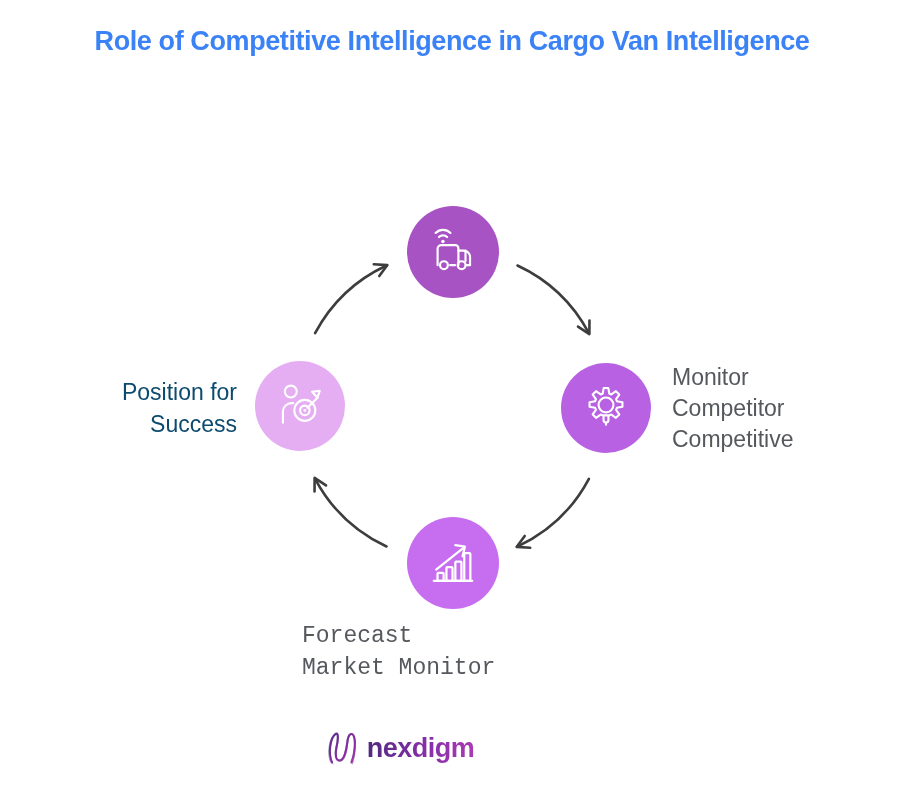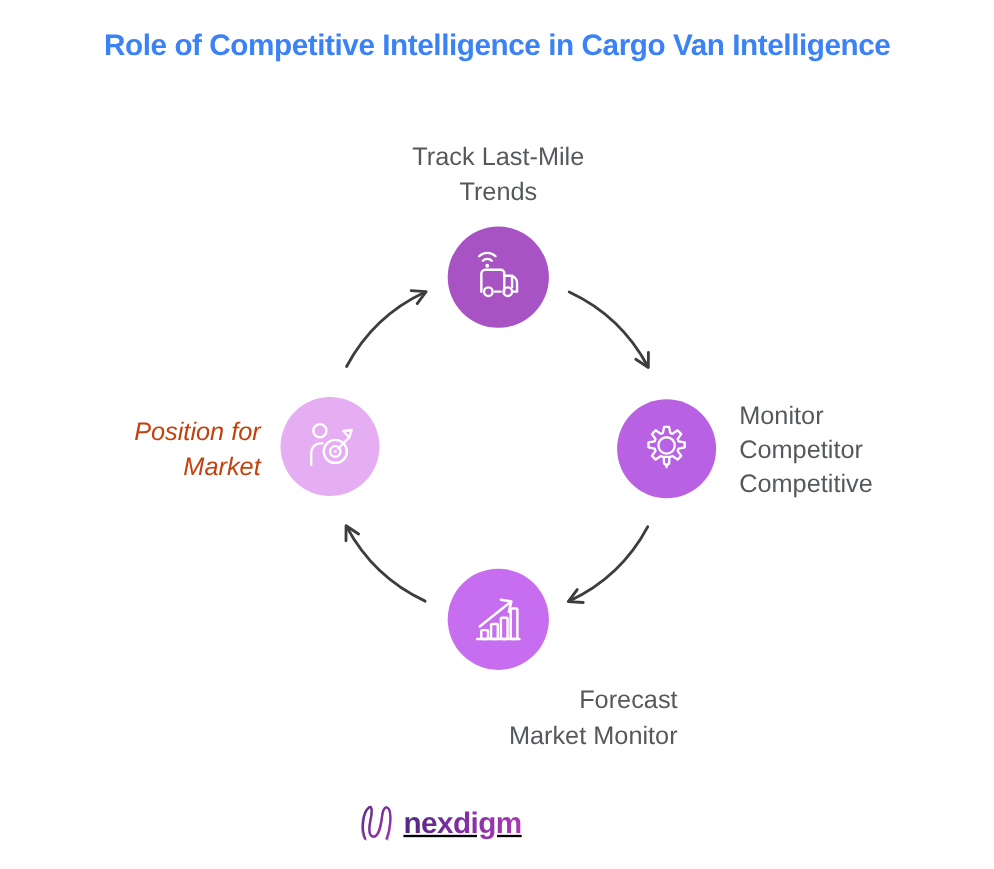--- a/index.html
+++ b/index.html
@@ -19,27 +19,27 @@
   .node-top{left:407px;top:206px;width:92px;height:92px;}
   .node-right{left:561px;top:363px;width:90px;height:90px;}
   .node-bottom{left:407px;top:517px;width:92px;height:92px;}
   .node-left{left:255px;top:361px;width:90px;height:90px;}
   .node svg{display:block;}
   .step-label{
     position:absolute;font-size:23px;line-height:32px;
   }
   .label-top{left:302px;top:126px;width:302px;text-align:center;}
   .label-right{left:672px;top:362px;width:220px;text-align:left;line-height:31px;}
-  .label-bottom{left:314px;top:620px;width:302px;text-align:right;}
+  .label-bottom{left:302px;top:620px;width:302px;text-align:left;font-family:Liberation Mono, monospace;}
   .label-left{left:55px;top:376px;width:182px;text-align:right;}
   .label-line{display:block;}
   .arrows{position:absolute;left:0;top:0;pointer-events:none;}
   .footer{
     position:absolute;left:0;top:724px;width:796px;height:48px;
-    display:flex;align-items:center;justify-content:center;gap:7px;text-decoration:underline;
+    display:flex;align-items:center;justify-content:center;gap:7px;
   }
   .brand-name{
     font-size:27px;font-weight:700;letter-spacing:-0.5px;
     background:linear-gradient(90deg,#50297f 0%,#7e2da3 45%,#a93ab4 100%);
     -webkit-background-clip:text;background-clip:text;
     color:transparent;
   }
 </style>
 </head>
 <body>
@@ -102,39 +102,35 @@
       <circle cx="21.5" cy="15.5" r="6.8"></circle>
       <path d="M12.5,51 V38.5 a9.8,9.8 0 0 1 9.8,-9.8 h2"></path>
       <circle cx="37.5" cy="37" r="12"></circle>
       <circle cx="37.5" cy="37" r="5.4"></circle>
       <circle cx="37.5" cy="37" r="1.5" fill="#ffffff" stroke="none"></circle>
       <path d="M40.5,34 L52,22.5"></path>
       <path d="M52,22.5 L45.8,15.8 L54.6,14.6 Z"></path>
     </svg>
   </div>
 
-  <div class="step-label label-top" style="color: rgb(85, 88, 92);">
-    <span class="label-line">Track Last-Mile</span>
-    <span class="label-line">Trends</span>
-  </div>
 
   <div class="step-label label-right" style="color: rgb(85, 88, 92);">
     <span class="label-line">Monitor</span>
     <span class="label-line">Competitor</span>
     <span class="label-line">Competitive</span>
   </div>
 
   <div class="step-label label-bottom" style="color: rgb(85, 88, 92);">
     <span class="label-line">Forecast</span>
     <span class="label-line">Market Monitor</span>
   </div>
 
-  <div class="step-label label-left" style="color: #c2410c; font-style: italic;">
+  <div class="step-label label-left" style="color: #0c4a6e;">
     <span class="label-line">Position for</span>
-    <span class="label-line">Market</span>
+    <span class="label-line">Success</span>
   </div>
 
   <div class="footer">
     <svg width="38" height="40" viewBox="0 0 36 40" fill="none" stroke-linecap="round">
       <defs>
         <linearGradient id="ng" x1="0" y1="0" x2="1" y2="1">
           <stop offset="0" stop-color="#5c2b8c"></stop>
           <stop offset="1" stop-color="#a82fb2"></stop>
         </linearGradient>
       </defs>

